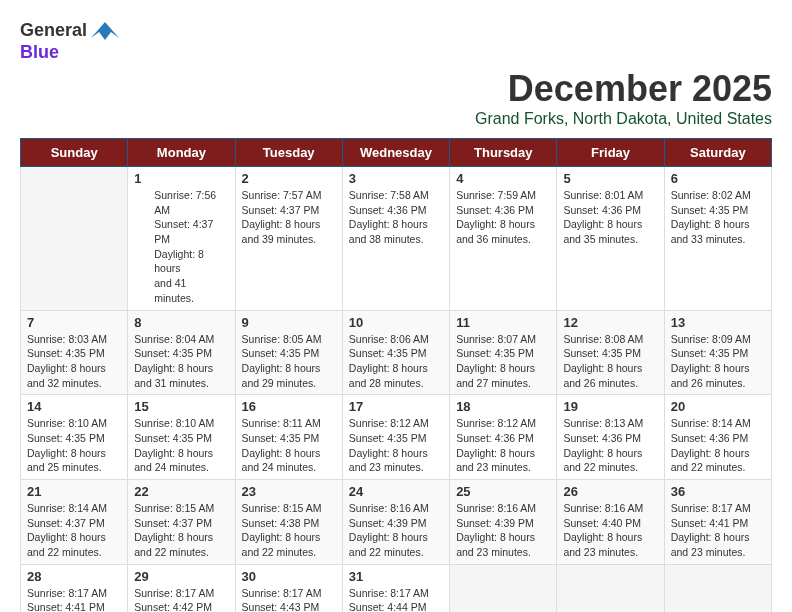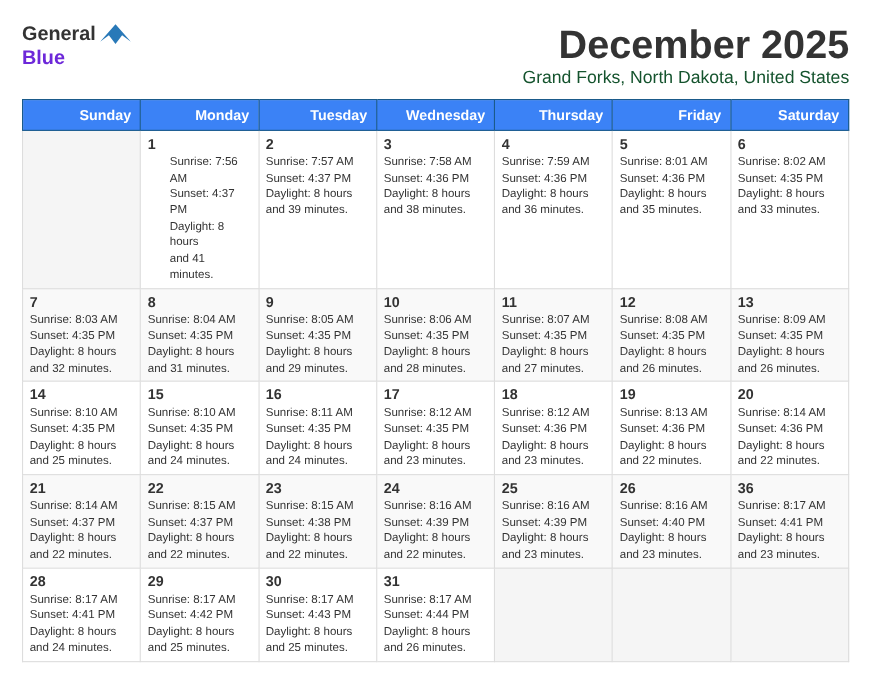--- a/index.html
+++ b/index.html
@@ -21,39 +21,40 @@
       flex-direction: column;
       align-items: flex-start;
     }
     .logo-row {
       display: flex;
       align-items: flex-start;
       gap: 4px;
     }
     .title-section {
       text-align: right;
+      margin-top: 48px;
     }
     .month-title {
       font-size: 36px;
       font-weight: bold;
       color: #333;
     }
     .location-title {
       font-size: 16px;
       color: #14532d;
     }
     .calendar {
       width: 100%;
       border-collapse: collapse;
       border: 1px solid #ccc;
     }
     .calendar th {
-      background-color: #3b82f6;
+      background-color: #7f1d1d;
       color: white;
-      text-align: right;
+      text-align: center;
       padding: 6px 8px;
       font-size: 13px;
       font-weight: bold;
       border: 1px solid #1a5a8a;
     }
     .calendar td {
       vertical-align: top;
       padding: 4px 6px;
       border: 1px solid #ddd;
       width: 107px;

